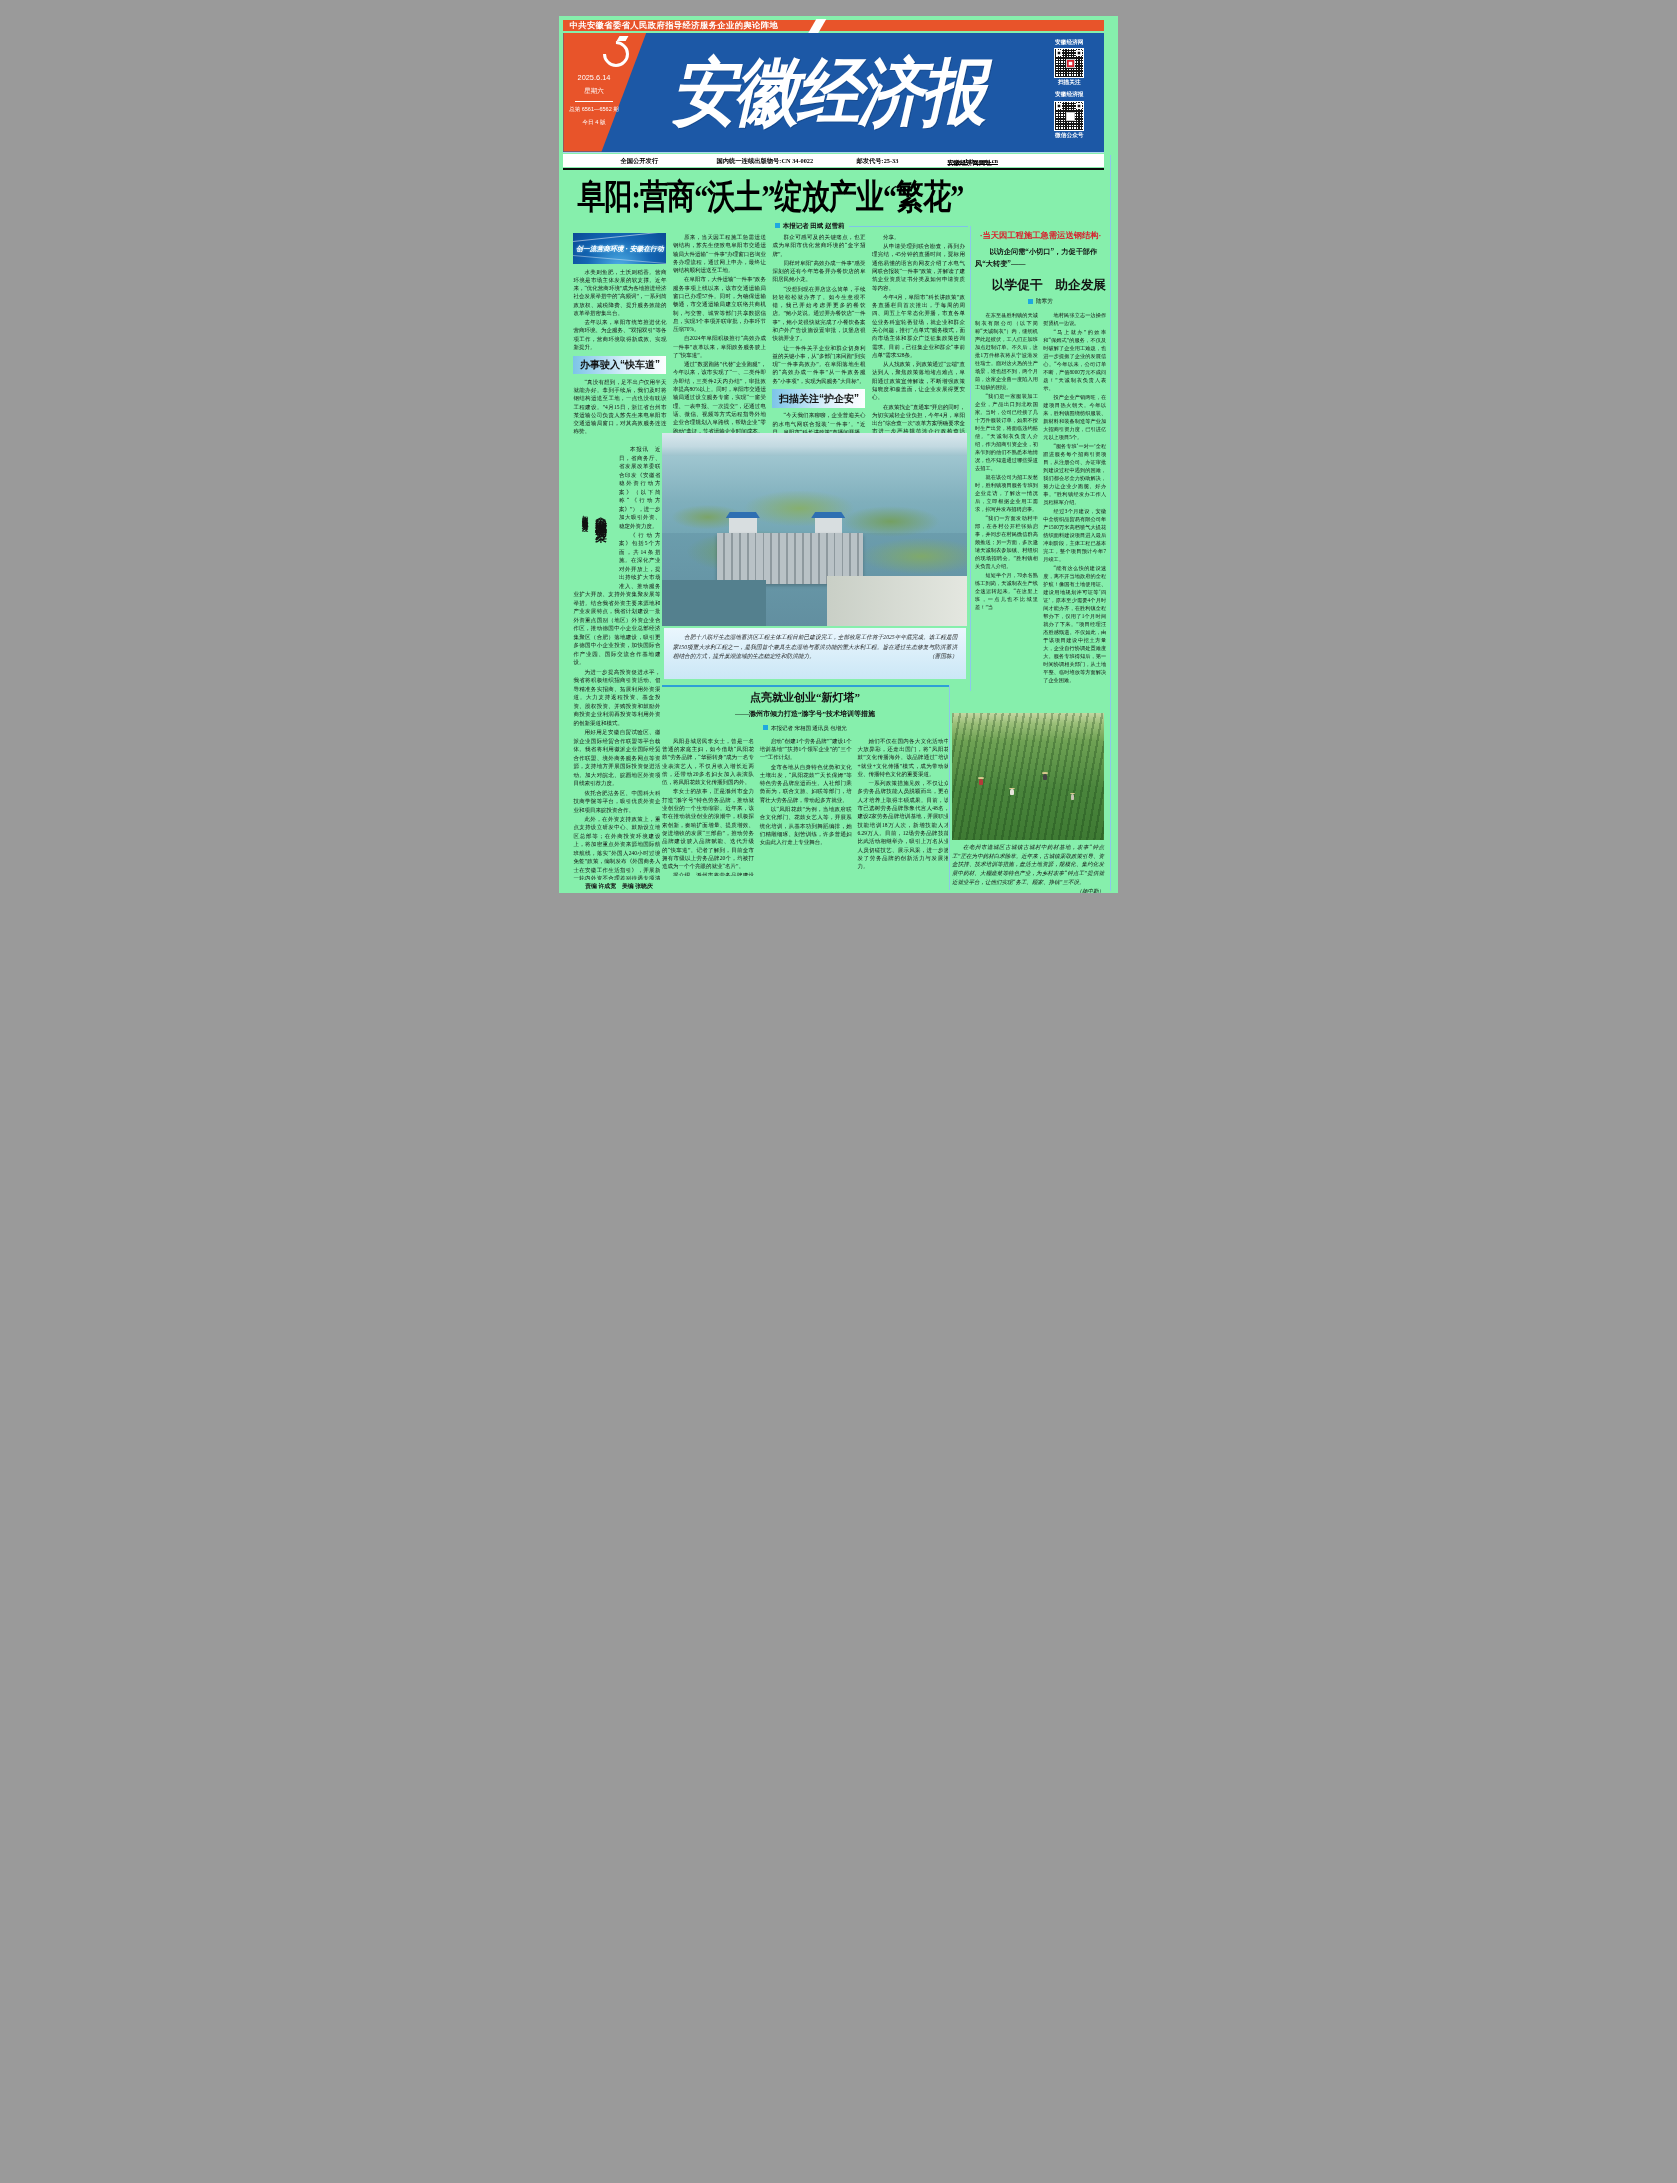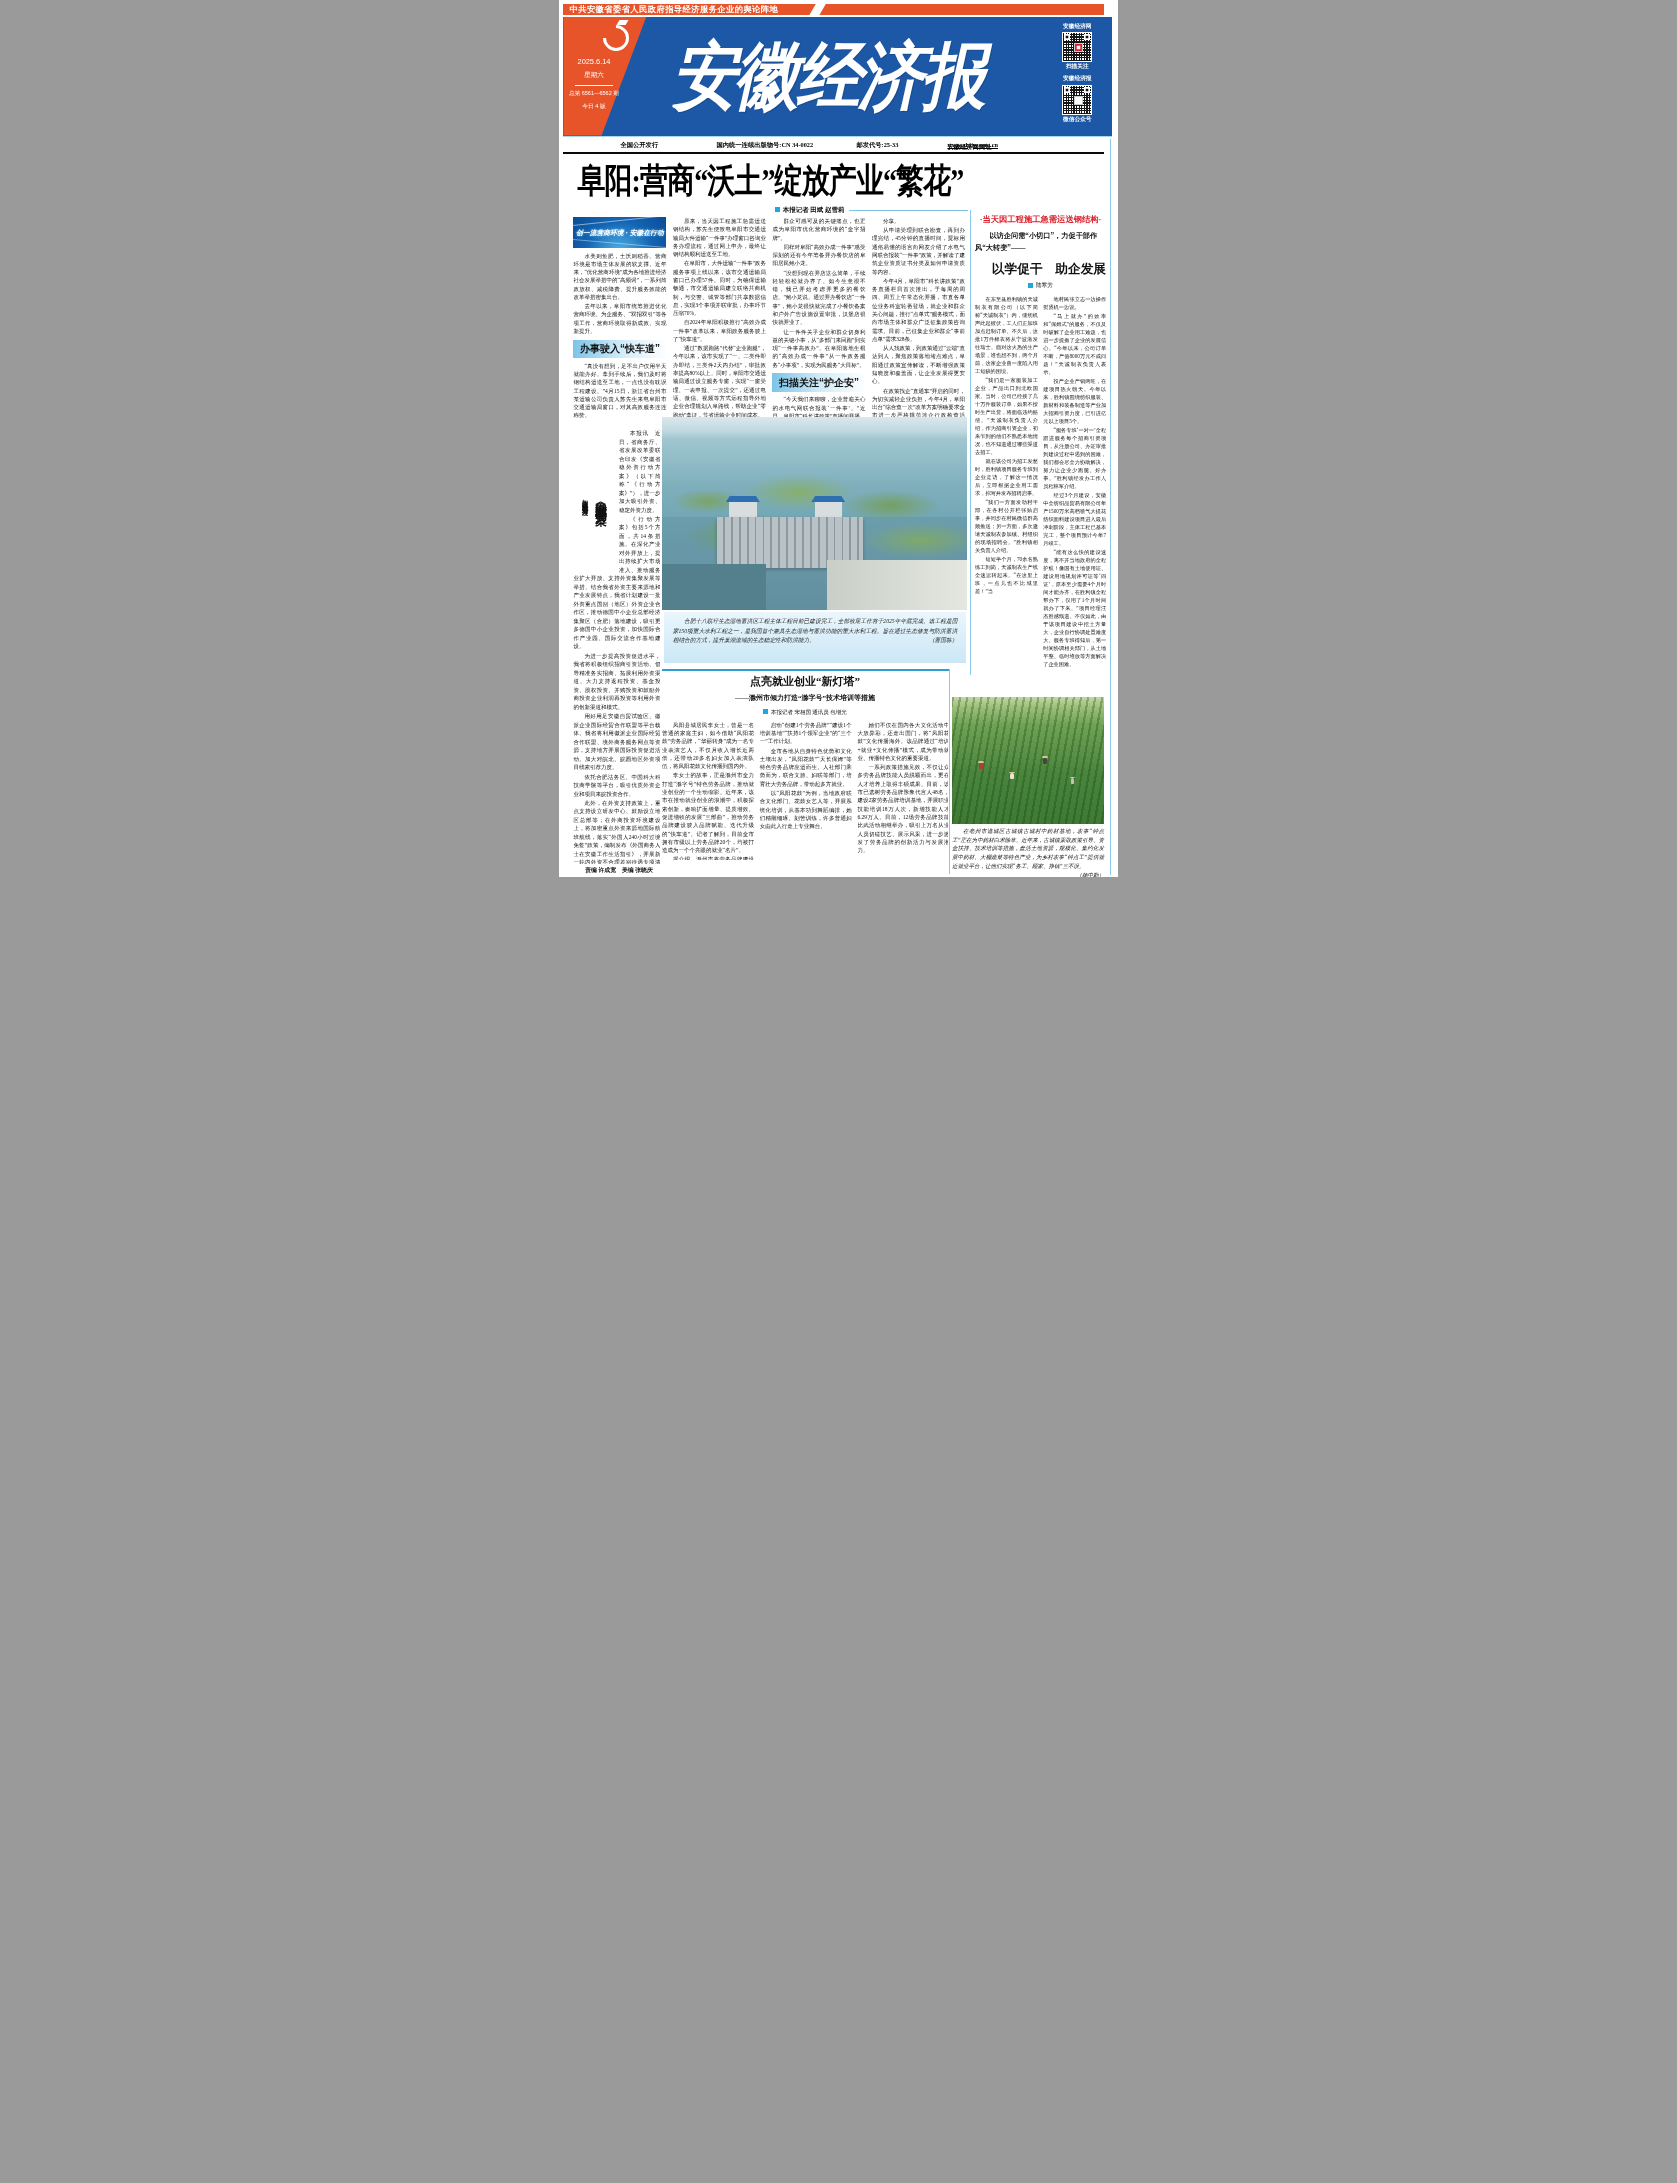--- a/index.html
+++ b/index.html
@@ -1,24 +1,24 @@
 <!DOCTYPE html>
 <html style="font-size:7px"><head>
 <meta charset="utf-8">
 <style>
   html,body{margin:0;padding:0;background:#9a9a9a;}
-  .page{position:relative;width:559px;height:877px;margin:0 auto;background:#ffffff;overflow:hidden;
+  .page{position:relative;width:559px;height:877px;margin:16px auto;background:#86efac;overflow:hidden;
         font-family:"Liberation Serif","DejaVu Serif",serif;color:#111;}
   
   .top-strip{position:absolute;left:4.4px;top:3.5px;width:541px;height:11.8px;background:#E8542A;}
   .top-strip .slogan{position:absolute;left:6.1px;top:0.9px;font-size:8.3px;font-weight:bold;color:#fff;
         font-family:"Liberation Sans","DejaVu Sans",sans-serif;letter-spacing:0.4px;}
   .strip-slash{position:absolute;left:249px;top:-0.9px;width:9.6px;height:15px;background:#fff;transform:skewX(-30deg);}
   
-  .masthead{position:absolute;left:4.4px;top:16.6px;width:541px;height:119px;background:#1C58A6;border-bottom:1.7px solid #A9D6EE;padding-left:8px;}
+  .masthead{position:absolute;left:4.4px;top:16.6px;width:541px;height:119px;background:#1C58A6;border-bottom:1.7px solid #A9D6EE;}
   .wedge{position:absolute;left:0;top:0;width:83px;height:100%;background:#E8542A;
          clip-path:polygon(0 0,100% 0,46% 100%,0 100%);}
   .logo{position:absolute;left:40px;top:8.7px;width:20px;height:20px;border-radius:50%;
         border:3.9px solid #fff;border-top-color:transparent;transform:rotate(-45deg);}
   .logo-flag{position:absolute;left:55px;top:3.5px;width:8.7px;height:5.2px;background:#fff;transform:skewX(-30deg);}
   .mast-dates{position:absolute;left:2.6px;top:40px;width:56px;color:#fff;text-align:center;
         font-family:"Liberation Sans","DejaVu Sans",sans-serif;}
   .mast-dates .d1{font-size:7.4px;margin-bottom:5.2px;}
   .mast-dates .d2{font-size:6.5px;margin-bottom:5.2px;}
   .mast-dates hr{border:none;border-top:0.9px solid #fff;width:38px;margin:2.6px auto 4.4px;}

